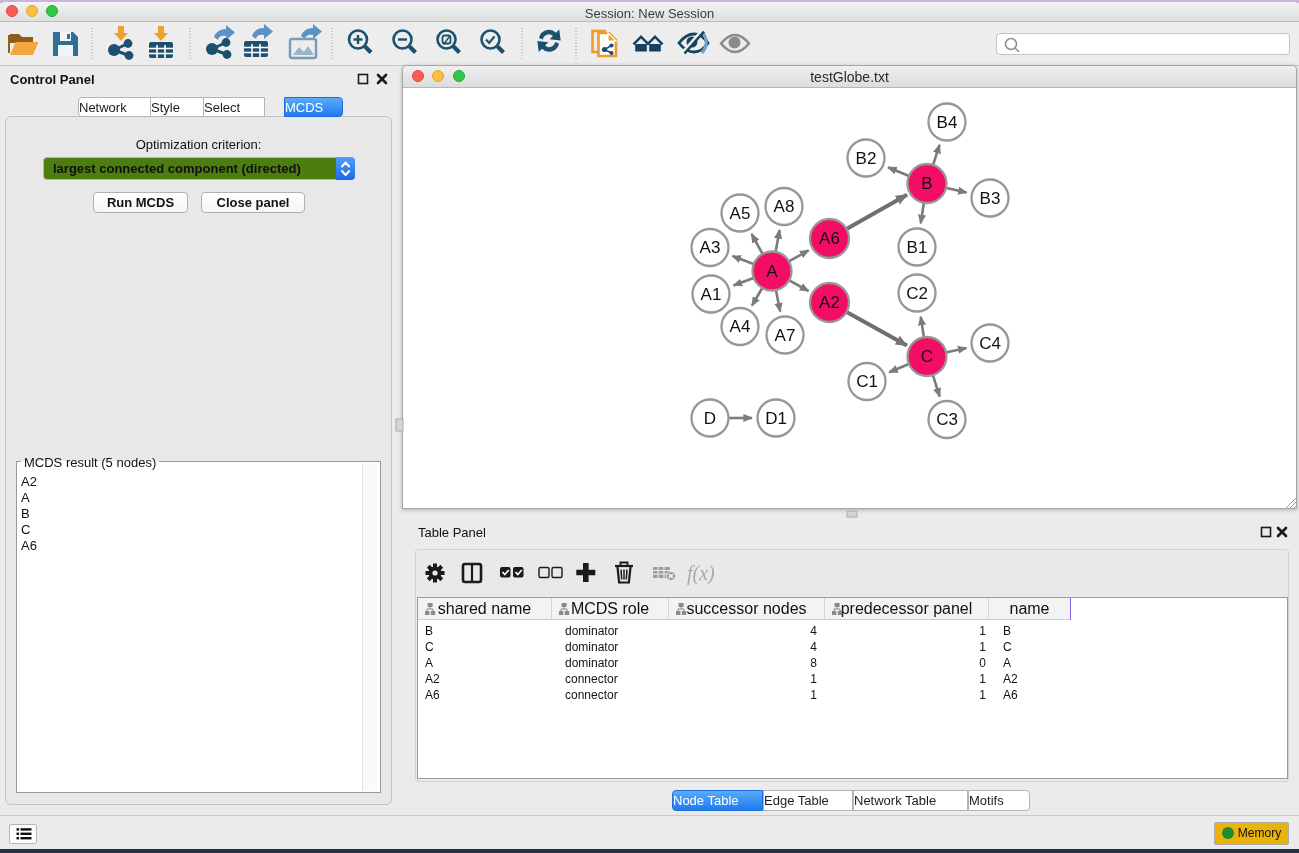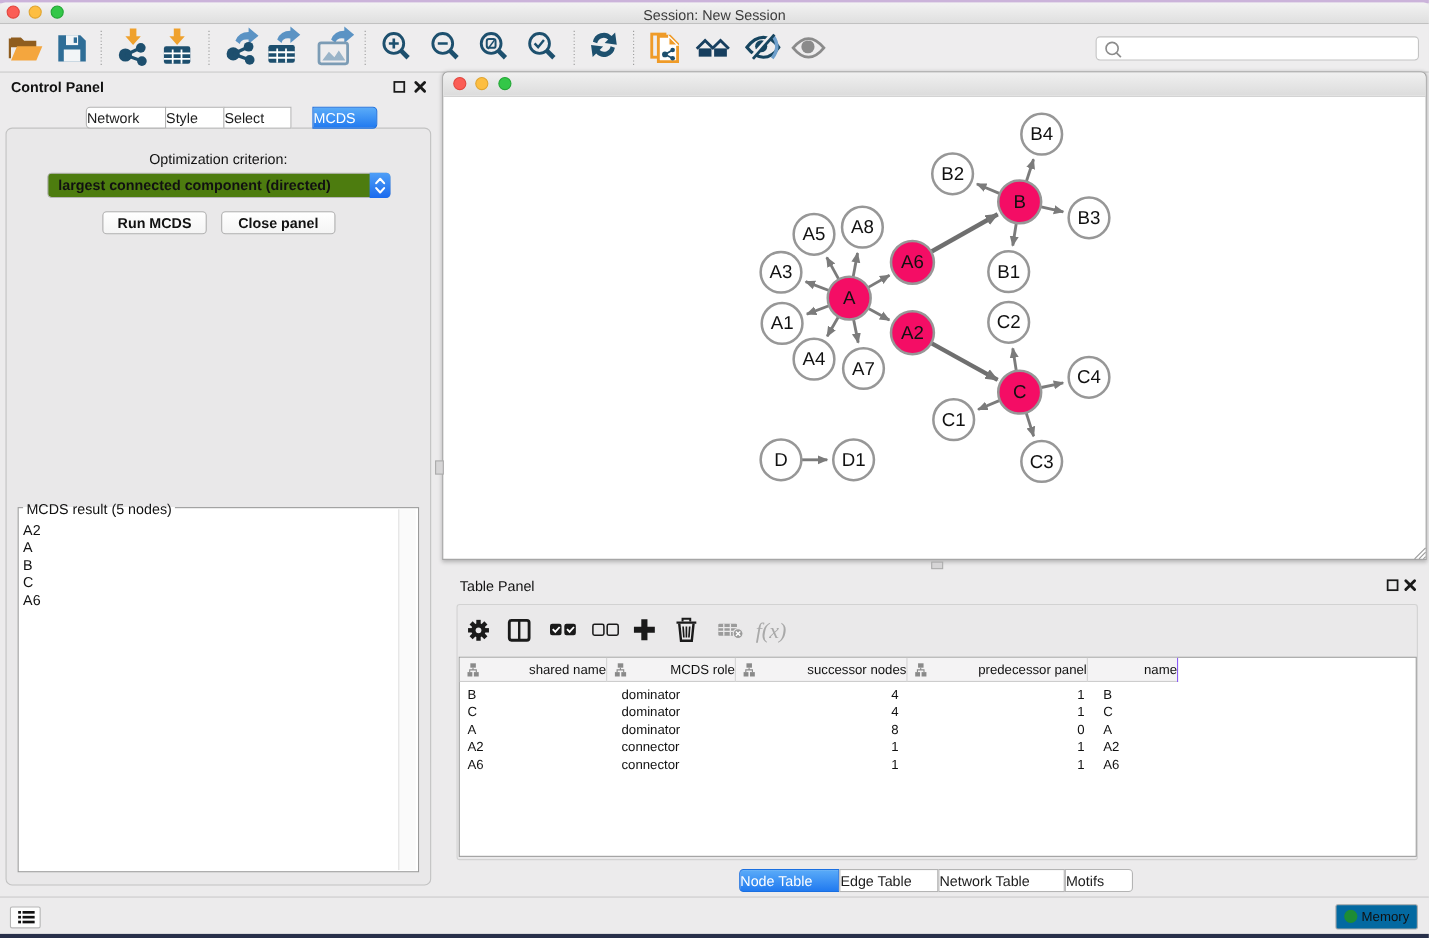--- a/index.html
+++ b/index.html
@@ -42,28 +42,28 @@
 #netwin { left:402px; top:65px; width:895px; height:444px; background:#fff; border:1px solid #a6a6a6;
   border-radius:5px 5px 0 0; box-shadow:0 1px 4px rgba(0,0,0,0.25); }
 #netbar { position:absolute; left:0; top:0; width:100%; height:22px; background:linear-gradient(#f0f0f0,#dcdcdc);
   border-bottom:1px solid #b7b7b7; border-radius:5px 5px 0 0; }
 #nettitle { position:absolute; left:0; top:3px; width:100%; text-align:center; font-size:14px; color:#2b2b2b; }
 
 #tpTitle { left:418px; top:525px; font-size:13px; color:#111; }
 #tpBody { left:415px; top:549px; width:874px; height:233px; background:#eae9ea; border:1px solid #d2d2d2; border-radius:3px; }
 #tbl { left:417px; top:597px; width:871px; height:182px; background:#fff; border:1px solid #9c9c9c; }
 #tblHead { position:absolute; left:0; top:0; height:22px; background:#f4f3f4; border-bottom:1px solid #cdcdcd; }
-.th { position:absolute; top:0; height:22px; border-right:1px solid #d4d4d4; font-size:12px; color:#111; text-align:right; line-height:22px; }
+.th { position:absolute; top:0; height:22px; border-right:1px solid #d4d4d4; font-size:16px; color:#111; text-align:center; line-height:22px; }
 .td { position:absolute; font-size:12px; color:#111; height:16px; line-height:16px; }
 
 #btabs { left:672px; top:790px; height:21px; }
 
 #statusbar { left:0; top:815px; width:1299px; height:33px; background:#ecebec; border-top:1px solid #cacaca; }
 #deskBottom { left:0; top:849px; width:1299px; height:4px; background:#28304a; }
-#memBtn { left:1214px; top:822px; width:75px; height:23px; background:#0369a1; border:1px solid #ababab; border-radius:2px;
+#memBtn { left:1214px; top:822px; width:75px; height:23px; background:#eab308; border:1px solid #ababab; border-radius:2px;
   font-size:12px; color:#111; line-height:21px; text-align:center; }
 #listBtn { left:9px; top:824px; width:28px; height:20px; background:#fdfdfd; border:1px solid #b5b5b5; border-radius:2px; }
 </style>
 </head>
 <body>
 <div class="abs" id="deskTop"></div>
 <div class="abs" id="titlebar">
   <div class="tl r" style="left:6px;"></div>
   <div class="tl y" style="left:26px;"></div>
   <div class="tl g" style="left:46px;"></div>
@@ -230,20 +230,21 @@
 <div class="abs" id="grpScroll"></div>
 <div class="abs" id="grpLabel">MCDS result (5 nodes)</div>
 <div class="abs" id="grpList">A2<br>A<br>B<br>C<br>A6</div>
 
 <div class="abs" id="netwin">
   <div id="netbar">
     <div class="tl r" style="left:9px;"></div>
     <div class="tl y" style="left:29px;"></div>
     <div class="tl g" style="left:50px;"></div>
   </div>
+  <div id="nettitle">testGlobe.txt</div>
   <svg id="graph" style="position:absolute; left:0; top:22px;" width="893" height="421" xmlns="http://www.w3.org/2000/svg">
   <defs>
     <marker id="ah" markerUnits="userSpaceOnUse" markerWidth="11" markerHeight="10" refX="8.6" refY="4.5" orient="auto">
       <path d="M0,0.4 L9.6,4.5 L0,8.6 z" fill="#7b7b7b"></path>
     </marker>
     <marker id="ah2" markerUnits="userSpaceOnUse" markerWidth="13" markerHeight="12" refX="11" refY="5.5" orient="auto">
       <path d="M0,0.5 L12,5.5 L0,10.5 z" fill="#767676"></path>
     </marker>
   </defs>
   <g id="EDGES">

